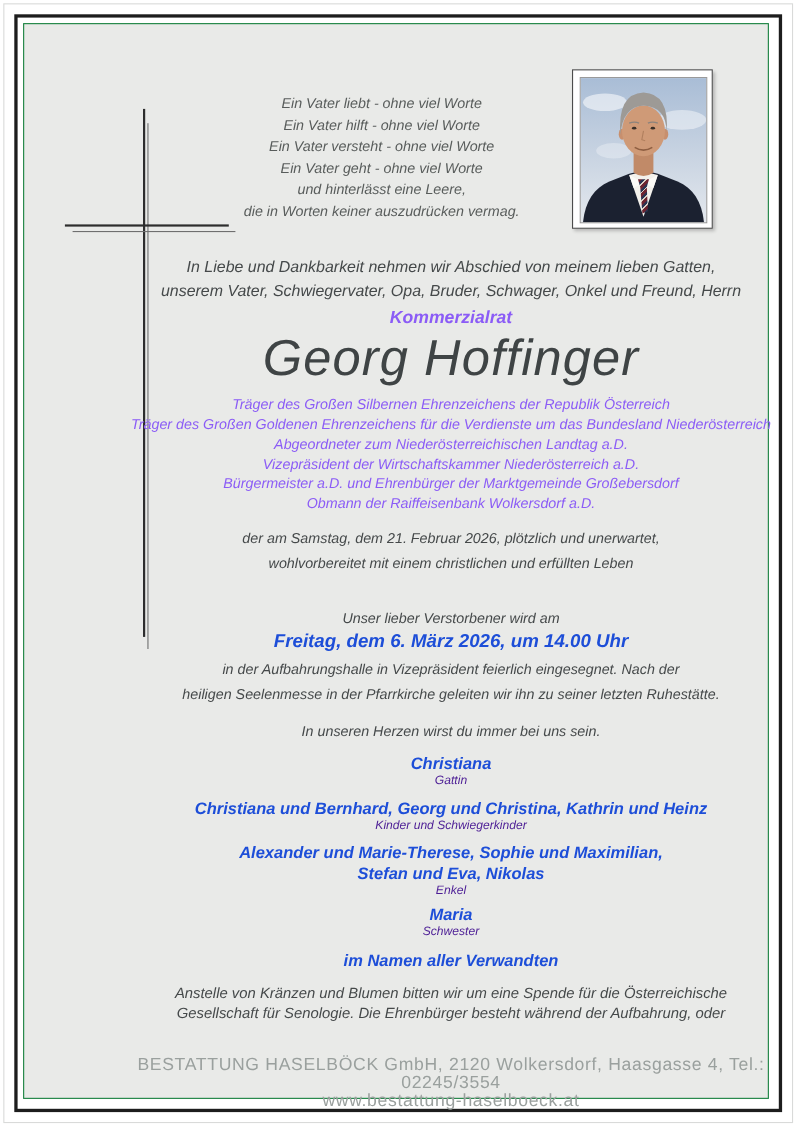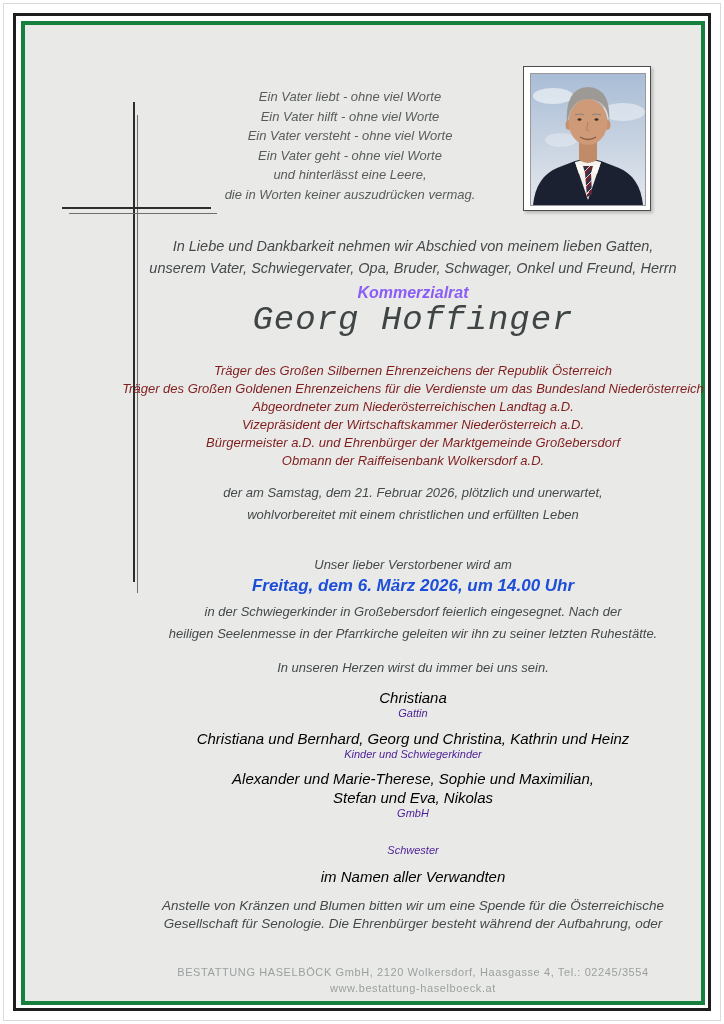--- a/index.html
+++ b/index.html
@@ -8,35 +8,35 @@
     background:#ffffff;
     font-family:"Liberation Sans", sans-serif;
     overflow:hidden;
   }
   .edge-line { position:absolute; left:3px; top:3px; right:3px; bottom:3px;
     border:1px solid #d9dad9; pointer-events:none; }
   .frame-dark { position:absolute; left:13px; top:13px; right:13px; bottom:13px;
     border:3px solid #1d1d1d; pointer-events:none; }
   .card {
     position:absolute; left:21px; top:21px; width:676px; height:976px;
-    background:#e9eae8; border:4px solid #15803d;
+    background:#e9eae8; border:1px solid #15803d;
   }
   .blk { position:absolute; left:96px; width:584px; text-align:center;
     font-style:italic; color:#45494a; }
   .poem { left:80px; width:490px; font-size:13px; line-height:19.5px; color:#585c5b; }
   .intro { font-size:14.5px; line-height:22px; }
   .pretitle { font-size:16px; font-weight:bold; color:#8b5cf6; }
-  .deceased { font-size:34px; letter-spacing:1px; color:#3f4445; font-weight:normal; margin:0;font-family:Liberation Mono, monospace; }
-  .honors { font-size:13px; line-height:18px; color:#7f1d1d; }
+  .deceased { font-size:46px; letter-spacing:1px; color:#3f4445; font-weight:normal; margin:0; }
+  .honors { font-size:13px; line-height:18px; color:#8b5cf6; }
   .bodytext { font-size:13px; line-height:21.5px; }
   .date-line { font-size:17px; font-weight:bold; color:#1d4ed8; }
-  .names { font-size:15px; font-weight:normal; color:#000000; line-height:19px; }
+  .names { font-size:15px; font-weight:bold; color:#1d4ed8; line-height:19px; }
   .relation { font-size:11px; color:#4c1d95; }
   .donation { font-size:13.5px; line-height:17.5px; }
-  .footer { font-style:normal; font-size:11px; letter-spacing:0.6px;
+  .footer { font-style:normal; font-size:16px; letter-spacing:0.6px;
     color:#9aa09e; line-height:16px; }
 
   
   .cross-line { position:absolute; background:#2d2d2d; }
   .cross-v1 { left:108px; top:77px;  width:2px;  height:480px; }
   .cross-v2 { left:112px; top:90px;  width:1px;  height:478px; background:#6f6f6f; }
   .cross-h1 { left:37px;  top:182px; width:149px; height:2px; }
   .cross-h2 { left:44px;  top:188px; width:148px; height:1px; background:#6f6f6f; }
 
   
@@ -131,38 +131,39 @@
   </div>
 
   <div class="blk bodytext" style="top:457px">
     <div>der am Samstag, dem 21. Februar 2026, plötzlich und unerwartet,</div>
     <div>wohlvorbereitet mit einem christlichen und erfüllten Leben</div>
   </div>
 
   <div class="blk bodytext" style="top:529px">Unser lieber Verstorbener wird am</div>
   <div class="blk date-line" style="top:551px">Freitag, dem 6. März 2026, um 14.00 Uhr</div>
   <div class="blk bodytext" style="top:576px">
-    <div>in der Schwiegerkinder in Großebersdorf feierlich eingesegnet. Nach der</div>
+    <div>in der Aufbahrungshalle in Vizepräsident feierlich eingesegnet. Nach der</div>
     <div>heiligen Seelenmesse in der Pfarrkirche geleiten wir ihn zu seiner letzten Ruhestätte.</div>
   </div>
 
   <div class="blk bodytext" style="top:632px">In unseren Herzen wirst du immer bei uns sein.</div>
 
   <div class="blk names" style="top:663px">Christiana</div>
   <div class="blk relation" style="top:682px">Gattin</div>
 
   <div class="blk names" style="top:704px">Christiana und Bernhard, Georg und Christina, Kathrin und Heinz</div>
   <div class="blk relation" style="top:723px">Kinder und Schwiegerkinder</div>
 
   <div class="blk names" style="top:744px">
     <div>Alexander und Marie-Therese, Sophie und Maximilian,</div>
     <div>Stefan und Eva, Nikolas</div>
   </div>
-  <div class="blk relation" style="top:782px">GmbH</div>
+  <div class="blk relation" style="top:782px">Enkel</div>
 
+  <div class="blk names" style="top:800px">Maria</div>
   <div class="blk relation" style="top:819px">Schwester</div>
 
   <div class="blk names" style="top:842px">im Namen aller Verwandten</div>
 
   <div class="blk donation" style="top:872px">
     <div>Anstelle von Kränzen und Blumen bitten wir um eine Spende für die Österreichische</div>
     <div>Gesellschaft für Senologie. Die Ehrenbürger besteht während der Aufbahrung, oder</div>
   </div>
 
   <div class="blk footer" style="top:939px">

